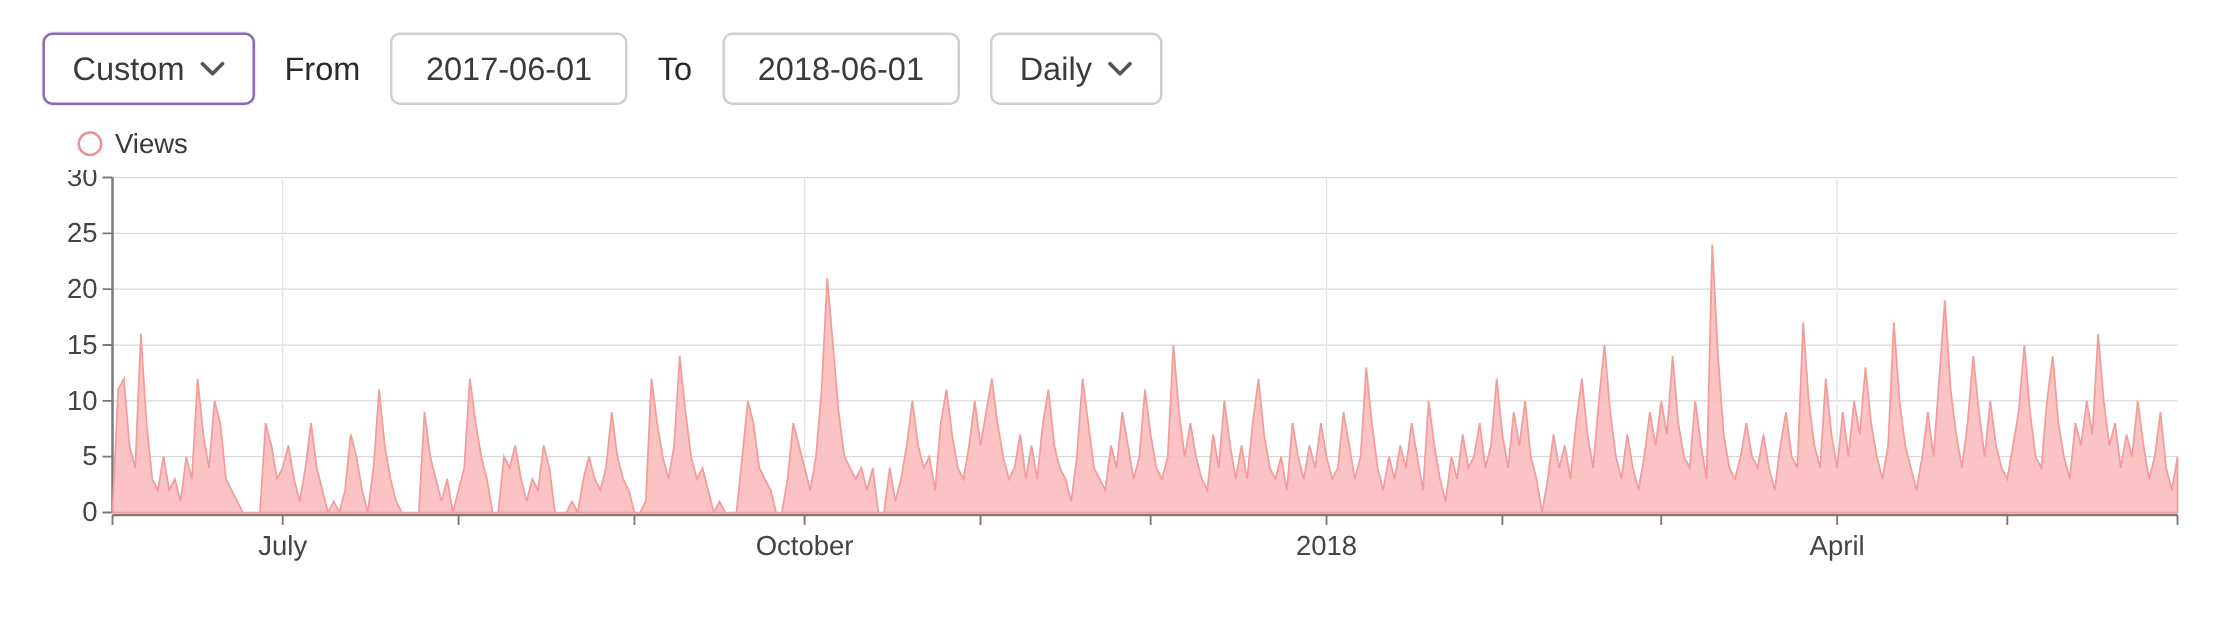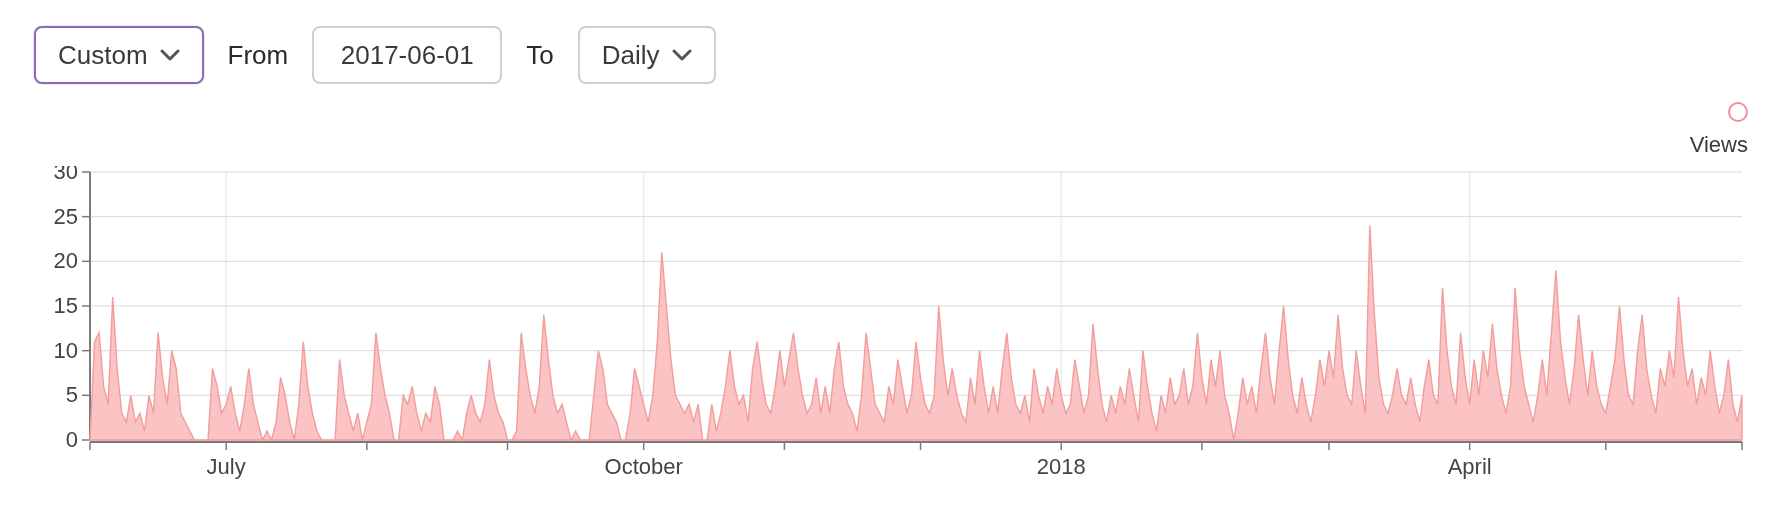--- a/index.html
+++ b/index.html
@@ -62,26 +62,25 @@
   .chev {
     width: 20px;
     height: 14px;
     display: inline-block;
   }
   .chev svg { display: block; }
 
   
   .legend {
     display: flex;
-    align-items: flex-end;
+    align-items: center;
     gap: 10px;
     font-size: 22px;
     color: #3a3a3a;
     margin: 0 0 8px 28px;
-    flex-direction: column;
   }
   .legend .swatch {
     width: 16px;
     height: 16px;
     border: 2.5px solid #ef8f92;
     border-radius: 50%;
     background: #fff;
     display: inline-block;
   }
 
@@ -122,20 +121,23 @@
           </svg>
       </span>
     </button>
 
     <span class="label">From</span>
     <span class="input">
       <span>2017-06-01</span>
     </span>
 
     <span class="label">To</span>
+    <span class="input">
+      <span>2018-06-01</span>
+    </span>
 
     <button class="btn">
       <span>Daily</span>
       <span class="chev">
         <svg viewBox="0 0 20 14">
             <path d="M2 3 L10 11 L18 3" fill="none" stroke="#555" stroke-width="3" stroke-linecap="round" stroke-linejoin="round"></path>
           </svg>
       </span>
     </button>
   </div>

